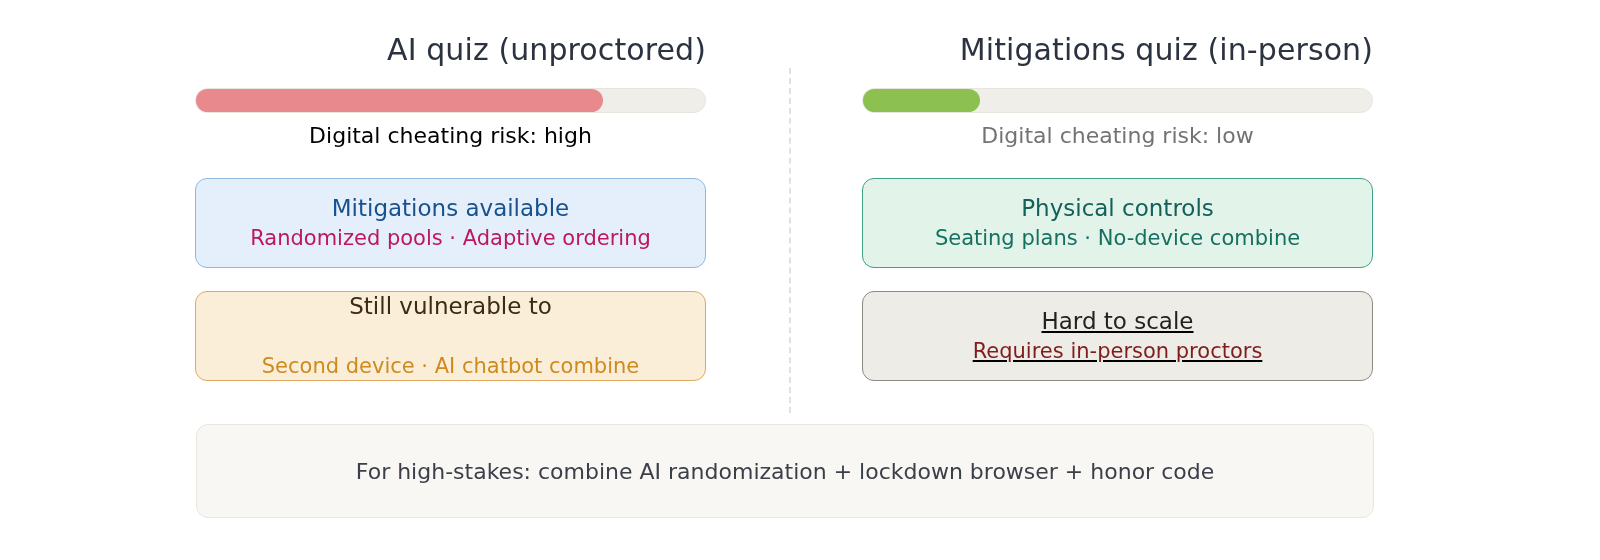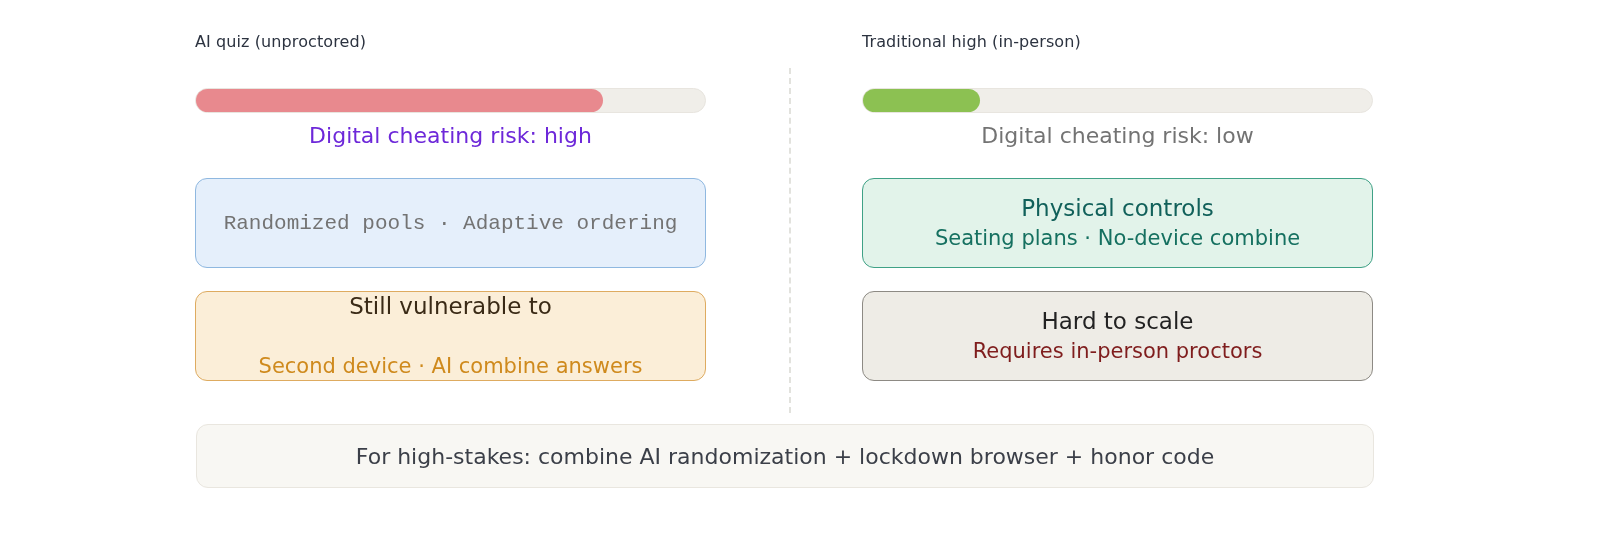--- a/index.html
+++ b/index.html
@@ -39,22 +39,22 @@
     width: 511px;
   }
   .col-left  { left: 195px; }
   .col-right { left: 862px; }
 
   .col-title {
     position: absolute;
     top: 32px;
     left: 0;
     width: 511px;
-    text-align: left;
-    font-size: 16px;
+    text-align: right;
+    font-size: 30px;
     color: #2c3340;
     letter-spacing: 0.1px;
     white-space: nowrap;
   }
 
   
   .bar-track {
     position: absolute;
     top: 88px;
     left: 0;
@@ -109,41 +109,41 @@
   .card-sub {
     font-size: 21px;
     line-height: 28px;
     white-space: nowrap;
     margin-top: 1px;
   }
 
   
   .card.blue   { background: #e5effb; border-color: #8fb8e0; }
   .card.blue  .card-title { color: #17528c; }
-  .card.blue  .card-sub   { color: #737373; font-family: Liberation Mono, monospace; }
+  .card.blue  .card-sub   { color: #be185d; }
 
   .card.orange { background: #fbeed8; border-color: #deab60; justify-content: space-between; }
   .card.orange .card-title { color: #3a2a16; }
   .card.orange .card-sub   { color: #cf8a1d; }
 
   .card.green  { background: #e2f3ea; border-color: #3fa186; }
   .card.green  .card-title { color: #11605a; }
   .card.green  .card-sub   { color: #157060; }
 
-  .card.gray   { background: #eeece6; border-color: #8d8a84; }
+  .card.gray   { background: #eeece6; border-color: #8d8a84; text-decoration: underline; }
   .card.gray   .card-title { color: #222222; }
   .card.gray   .card-sub   { color: #7f1d1d; }
 
   
   .banner {
     position: absolute;
     left: 196px;
     top: 424px;
     width: 1178px;
-    height: 64px;
+    height: 94px;
     box-sizing: border-box;
     background: #f8f7f3;
     border: 1.2px solid #e9e6df;
     border-radius: 12px;
     display: flex;
     align-items: center;
     justify-content: center;
   }
   .banner-text {
     font-size: 22px;
@@ -159,36 +159,37 @@
   <div class="divider"></div>
 
   <div class="col col-left">
 
     <div class="col-title">AI quiz (unproctored)</div>
 
     <div class="bar-track" style="background: rgb(240, 238, 233);">
       <div class="bar-fill" id="fill-left" style="width: 80%; background: rgb(232, 137, 142);"></div>
     </div>
 
-    <div class="risk-caption" id="caption-left" style="color: #6d28d9;">Digital cheating risk: high</div>
+    <div class="risk-caption" id="caption-left" style="color: #000000;">Digital cheating risk: high</div>
 
     <div class="card blue card-1">
+      <div class="card-title">Mitigations available</div>
       <div class="card-sub">Randomized pools · Adaptive ordering</div>
     </div>
 
     <div class="card orange card-2">
       <div class="card-title">Still vulnerable to</div>
-      <div class="card-sub">Second device · AI combine answers</div>
+      <div class="card-sub">Second device · AI chatbot combine</div>
     </div>
 
   </div>
 
   <div class="col col-right">
 
-    <div class="col-title">Traditional high (in-person)</div>
+    <div class="col-title">Mitigations quiz (in-person)</div>
 
     <div class="bar-track" style="background: rgb(240, 238, 233);">
       <div class="bar-fill" id="fill-right" style="width: 23%; background: rgb(140, 193, 82);"></div>
     </div>
 
     <div class="risk-caption" id="caption-right" style="color: #737373;">Digital cheating risk: low</div>
 
     <div class="card green card-1">
       <div class="card-title">Physical controls</div>
       <div class="card-sub">Seating plans · No-device combine</div>

